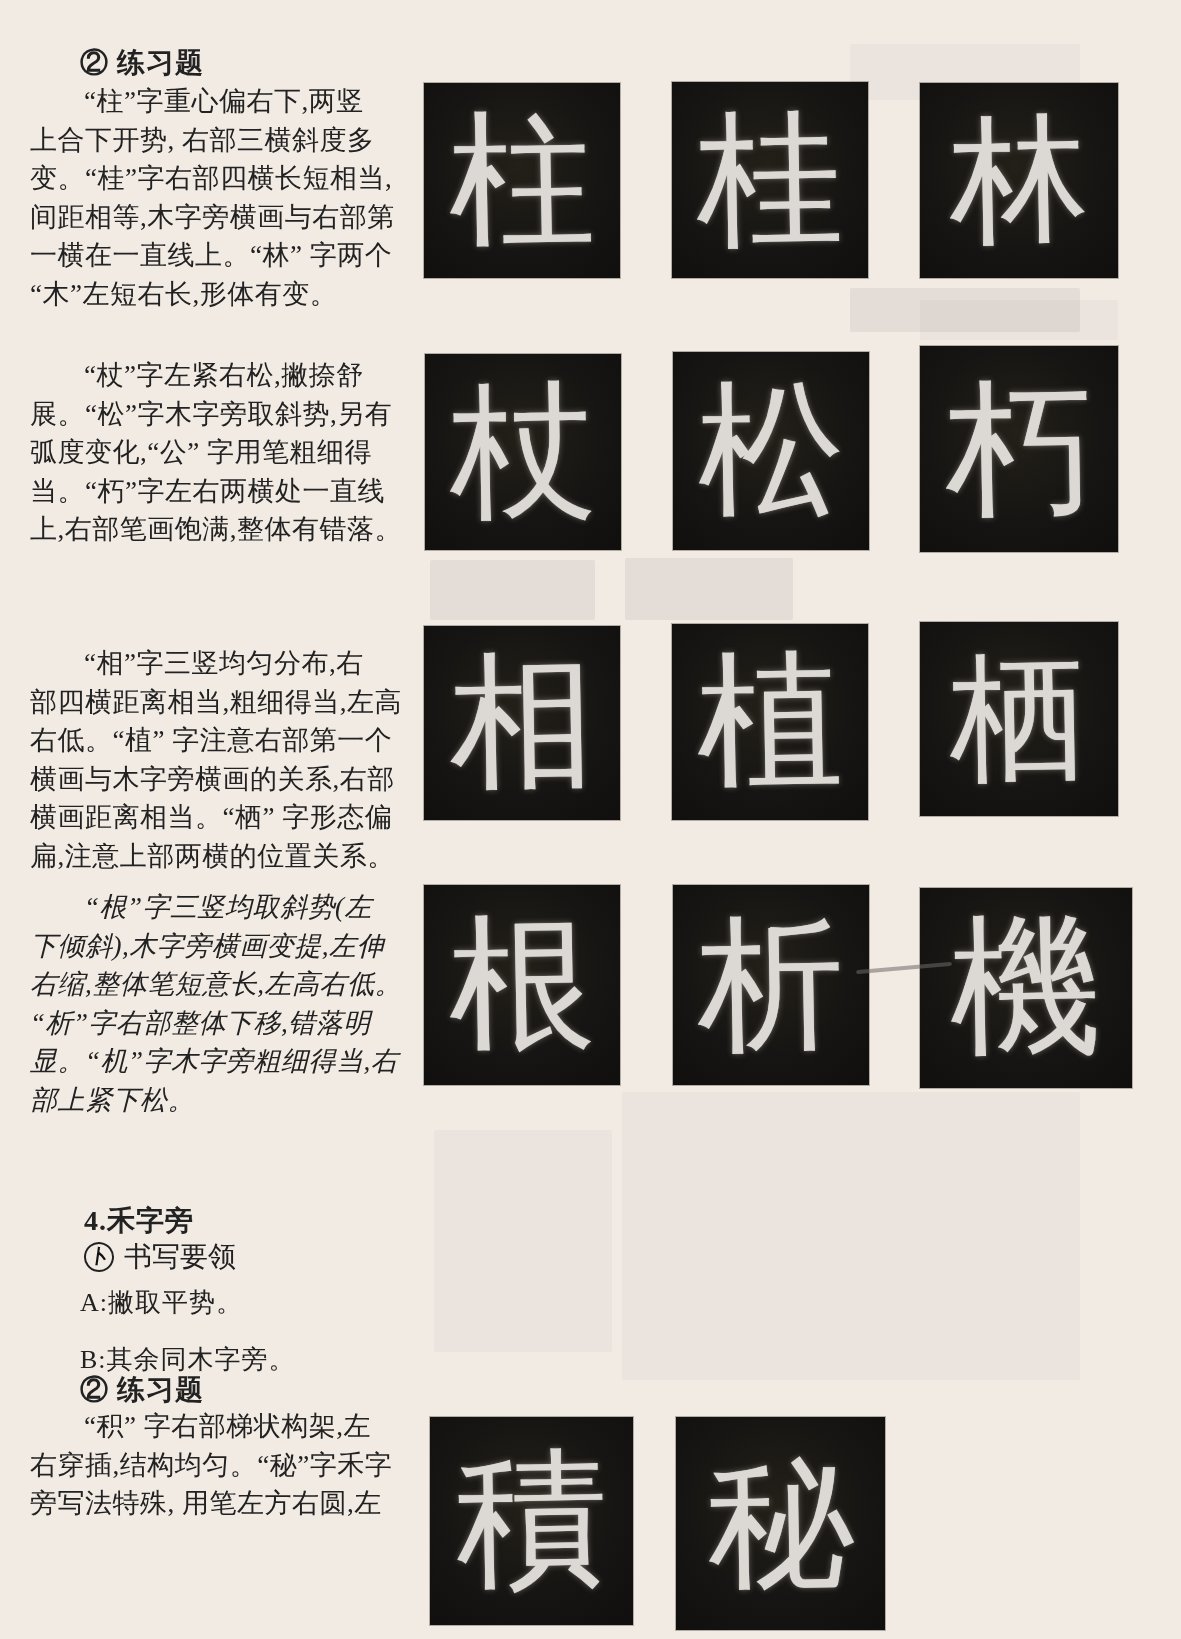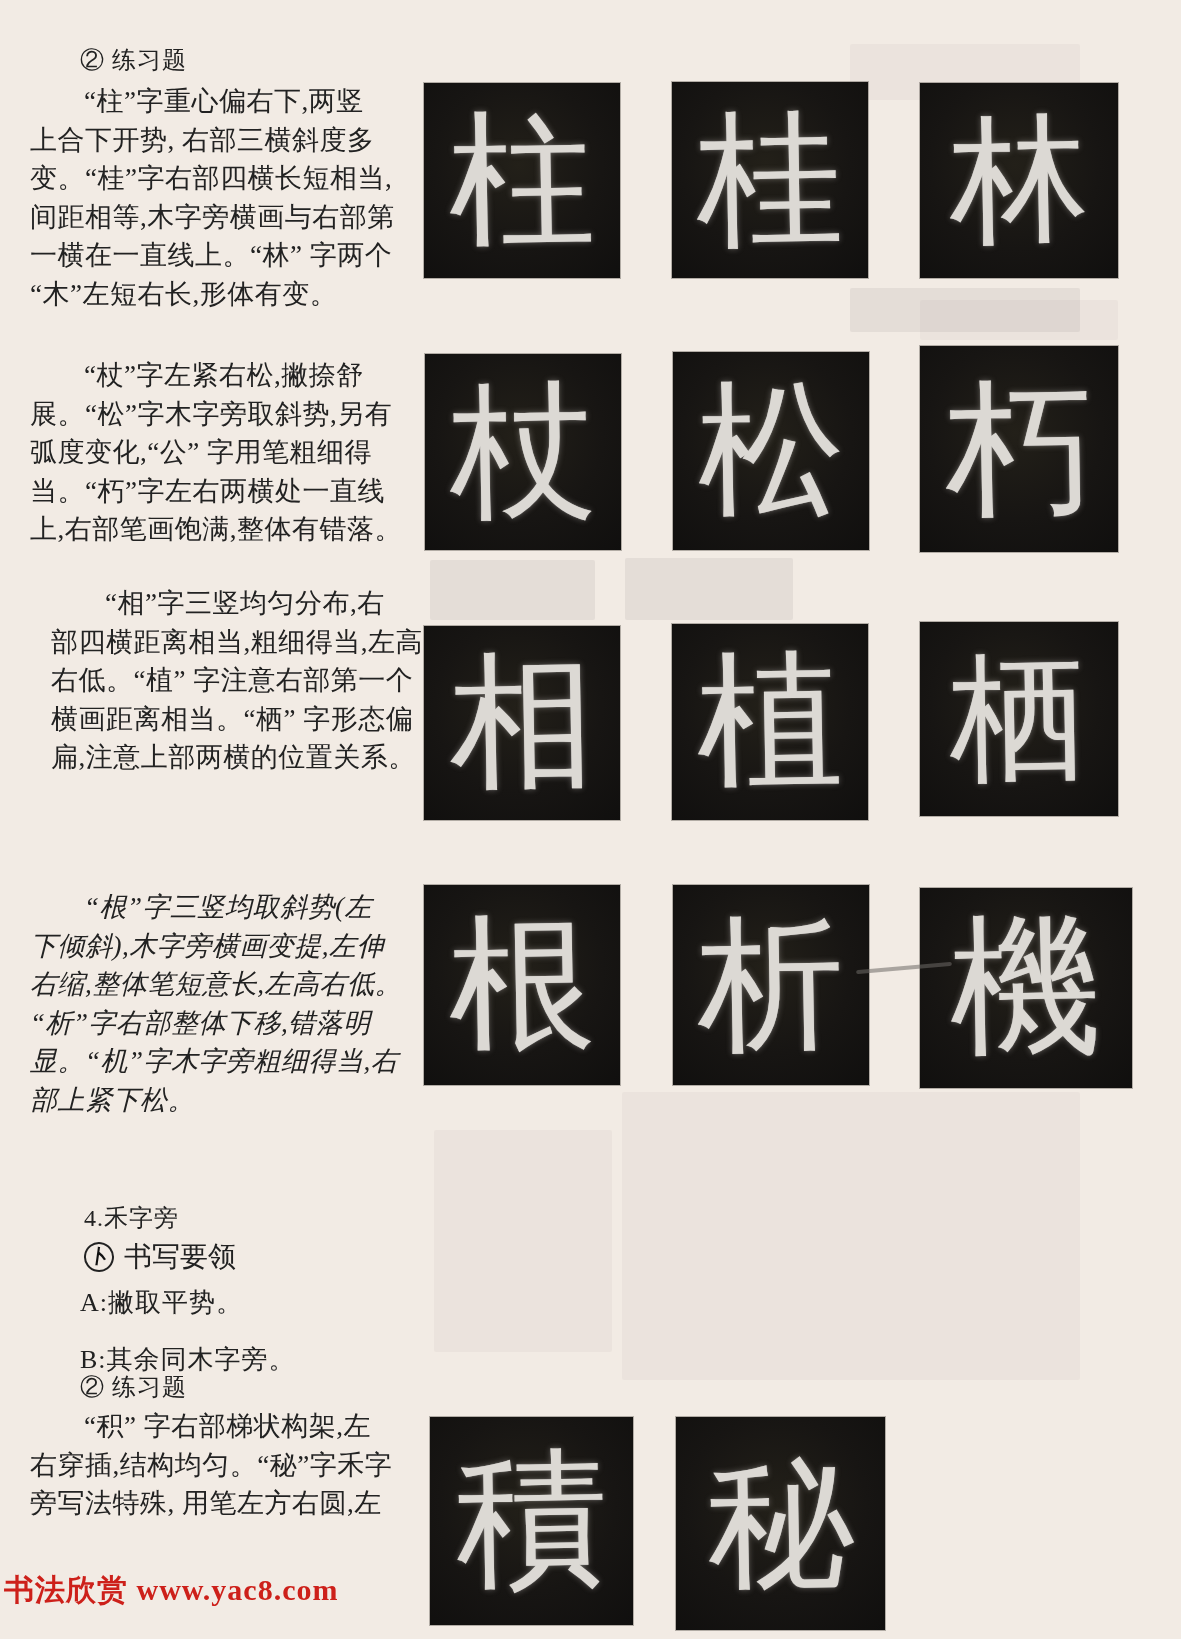--- a/index.html
+++ b/index.html
@@ -13,21 +13,21 @@
   }
   
   .ghost{position:absolute;background:rgba(150,145,142,0.14);border-radius:2px;}
   .ghost.soft{background:rgba(150,145,142,0.08);}
   .scratch{position:absolute;height:4px;background:#6e6a66;opacity:.55;border-radius:2px;transform:rotate(-5deg);}
 
   
   .para{position:absolute;left:30px;width:386px;font-size:27px;line-height:38.6px;white-space:nowrap;letter-spacing:.5px;}
   .ln{display:block;}
   .ind{padding-left:54px;}
-  .heading{position:absolute;font-size:24px;white-space:nowrap;letter-spacing:1px;}
+  .heading{position:absolute;font-size:28px;white-space:nowrap;letter-spacing:1px;font-weight:bold;}
   .subitem{position:absolute;font-size:26px;white-space:nowrap;letter-spacing:1px;}
   .marker-row{position:absolute;font-size:28px;white-space:nowrap;display:flex;align-items:center;gap:10px;}
   .circ{
     display:inline-flex;align-items:center;justify-content:center;
     width:30px;height:30px;border:2.5px solid #222;border-radius:50%;
     font-size:19px;font-weight:bold;color:#111;transform:rotate(8deg);
     box-sizing:border-box;
   }
 
   
@@ -78,24 +78,25 @@
   </div>
 
   <div class="para" style="top:356px;">
     <div class="ln ind">“杖”字左紧右松,撇捺舒</div>
     <div class="ln">展。“松”字木字旁取斜势,另有</div>
     <div class="ln">弧度变化,“公” 字用笔粗细得</div>
     <div class="ln">当。“朽”字左右两横处一直线</div>
     <div class="ln">上,右部笔画饱满,整体有错落。</div>
   </div>
 
-  <div class="para" style="top:584px;margin-left:21px;">
+  <div class="para" style="top:644px;">
     <div class="ln ind">“相”字三竖均匀分布,右</div>
     <div class="ln">部四横距离相当,粗细得当,左高</div>
     <div class="ln">右低。“植” 字注意右部第一个</div>
+    <div class="ln">横画与木字旁横画的关系,右部</div>
     <div class="ln">横画距离相当。“栖” 字形态偏</div>
     <div class="ln">扁,注意上部两横的位置关系。</div>
   </div>
 
   <div class="para" style="top:888px;font-style:italic;">
     <div class="ln ind">“根”字三竖均取斜势(左</div>
     <div class="ln">下倾斜),木字旁横画变提,左伸</div>
     <div class="ln">右缩,整体笔短意长,左高右低。</div>
     <div class="ln">“析”字右部整体下移,错落明</div>
     <div class="ln">显。“机”字木字旁粗细得当,右</div>
@@ -162,15 +163,14 @@
 
   <div class="scratch" style="left:856px;top:966px;width:96px;"></div>
 
   <div class="tile" style="left:430px;top:1417px;width:203px;height:208px;">
     <span class="glyph g-big">積</span>
   </div>
   <div class="tile" style="left:676px;top:1417px;width:209px;height:213px;">
     <span class="glyph">秘</span>
   </div>
 
-  <div class="watermark">书法欣赏 www.yac8.com</div>
 
 </div>
 
 </body></html>

